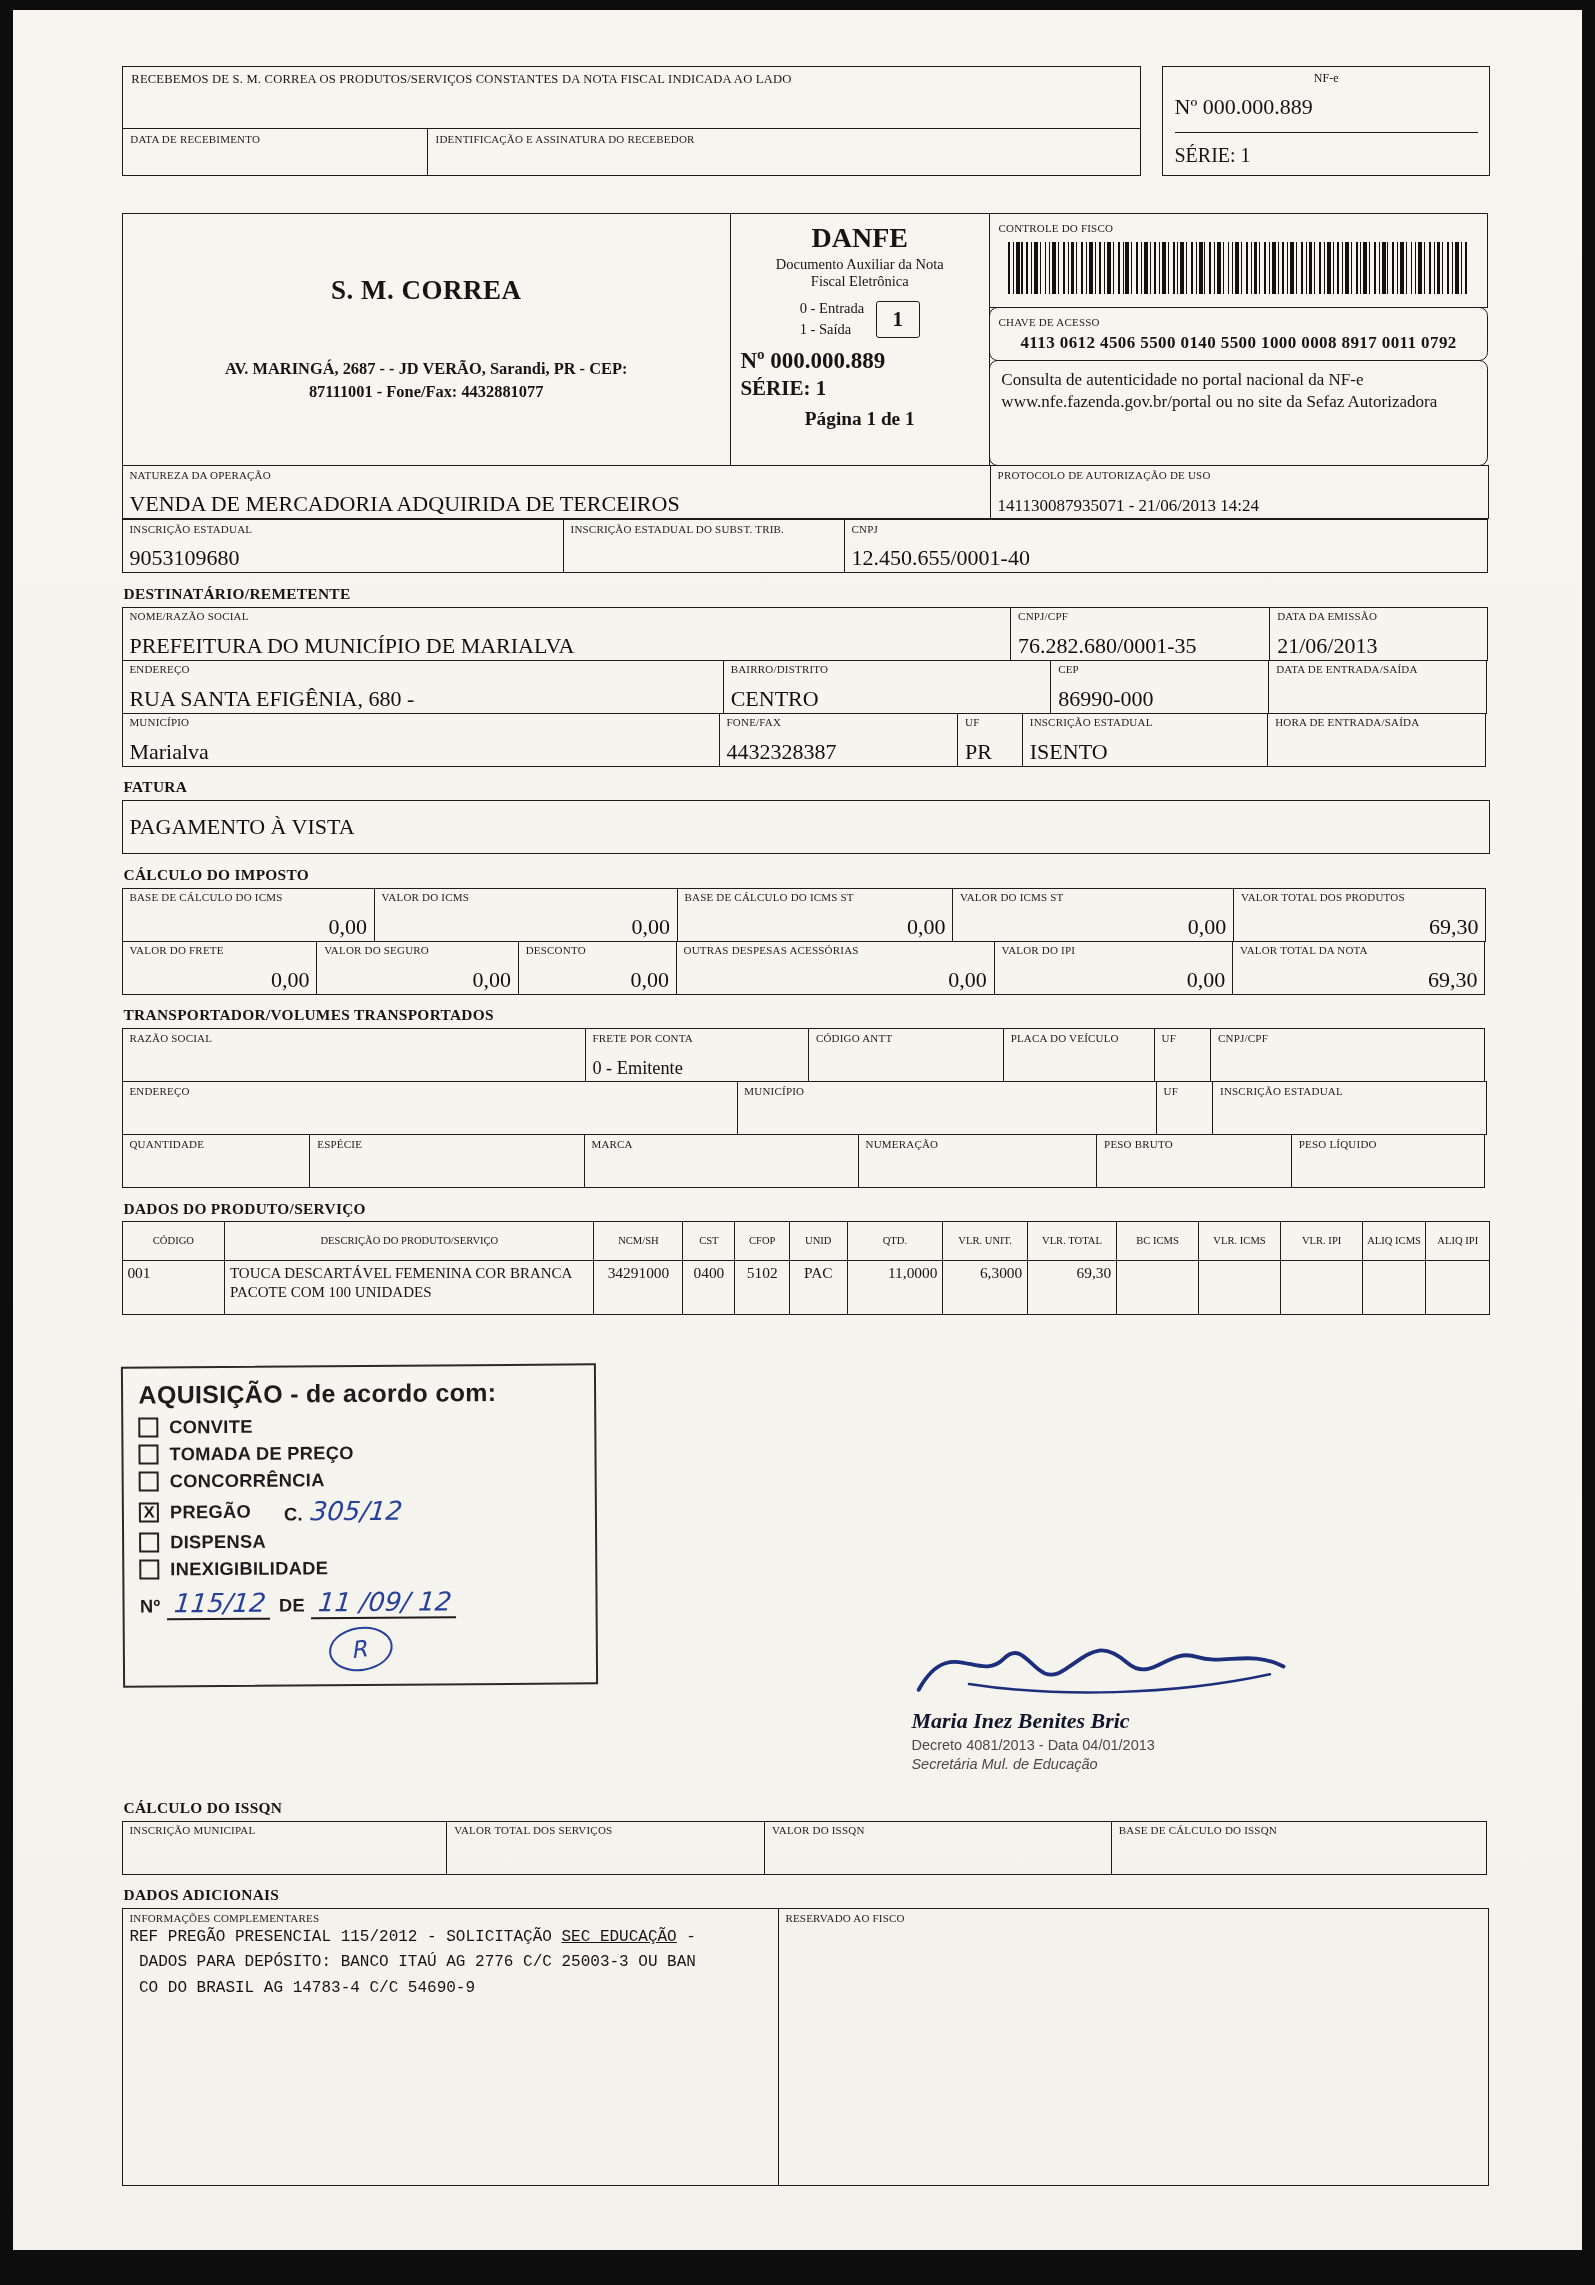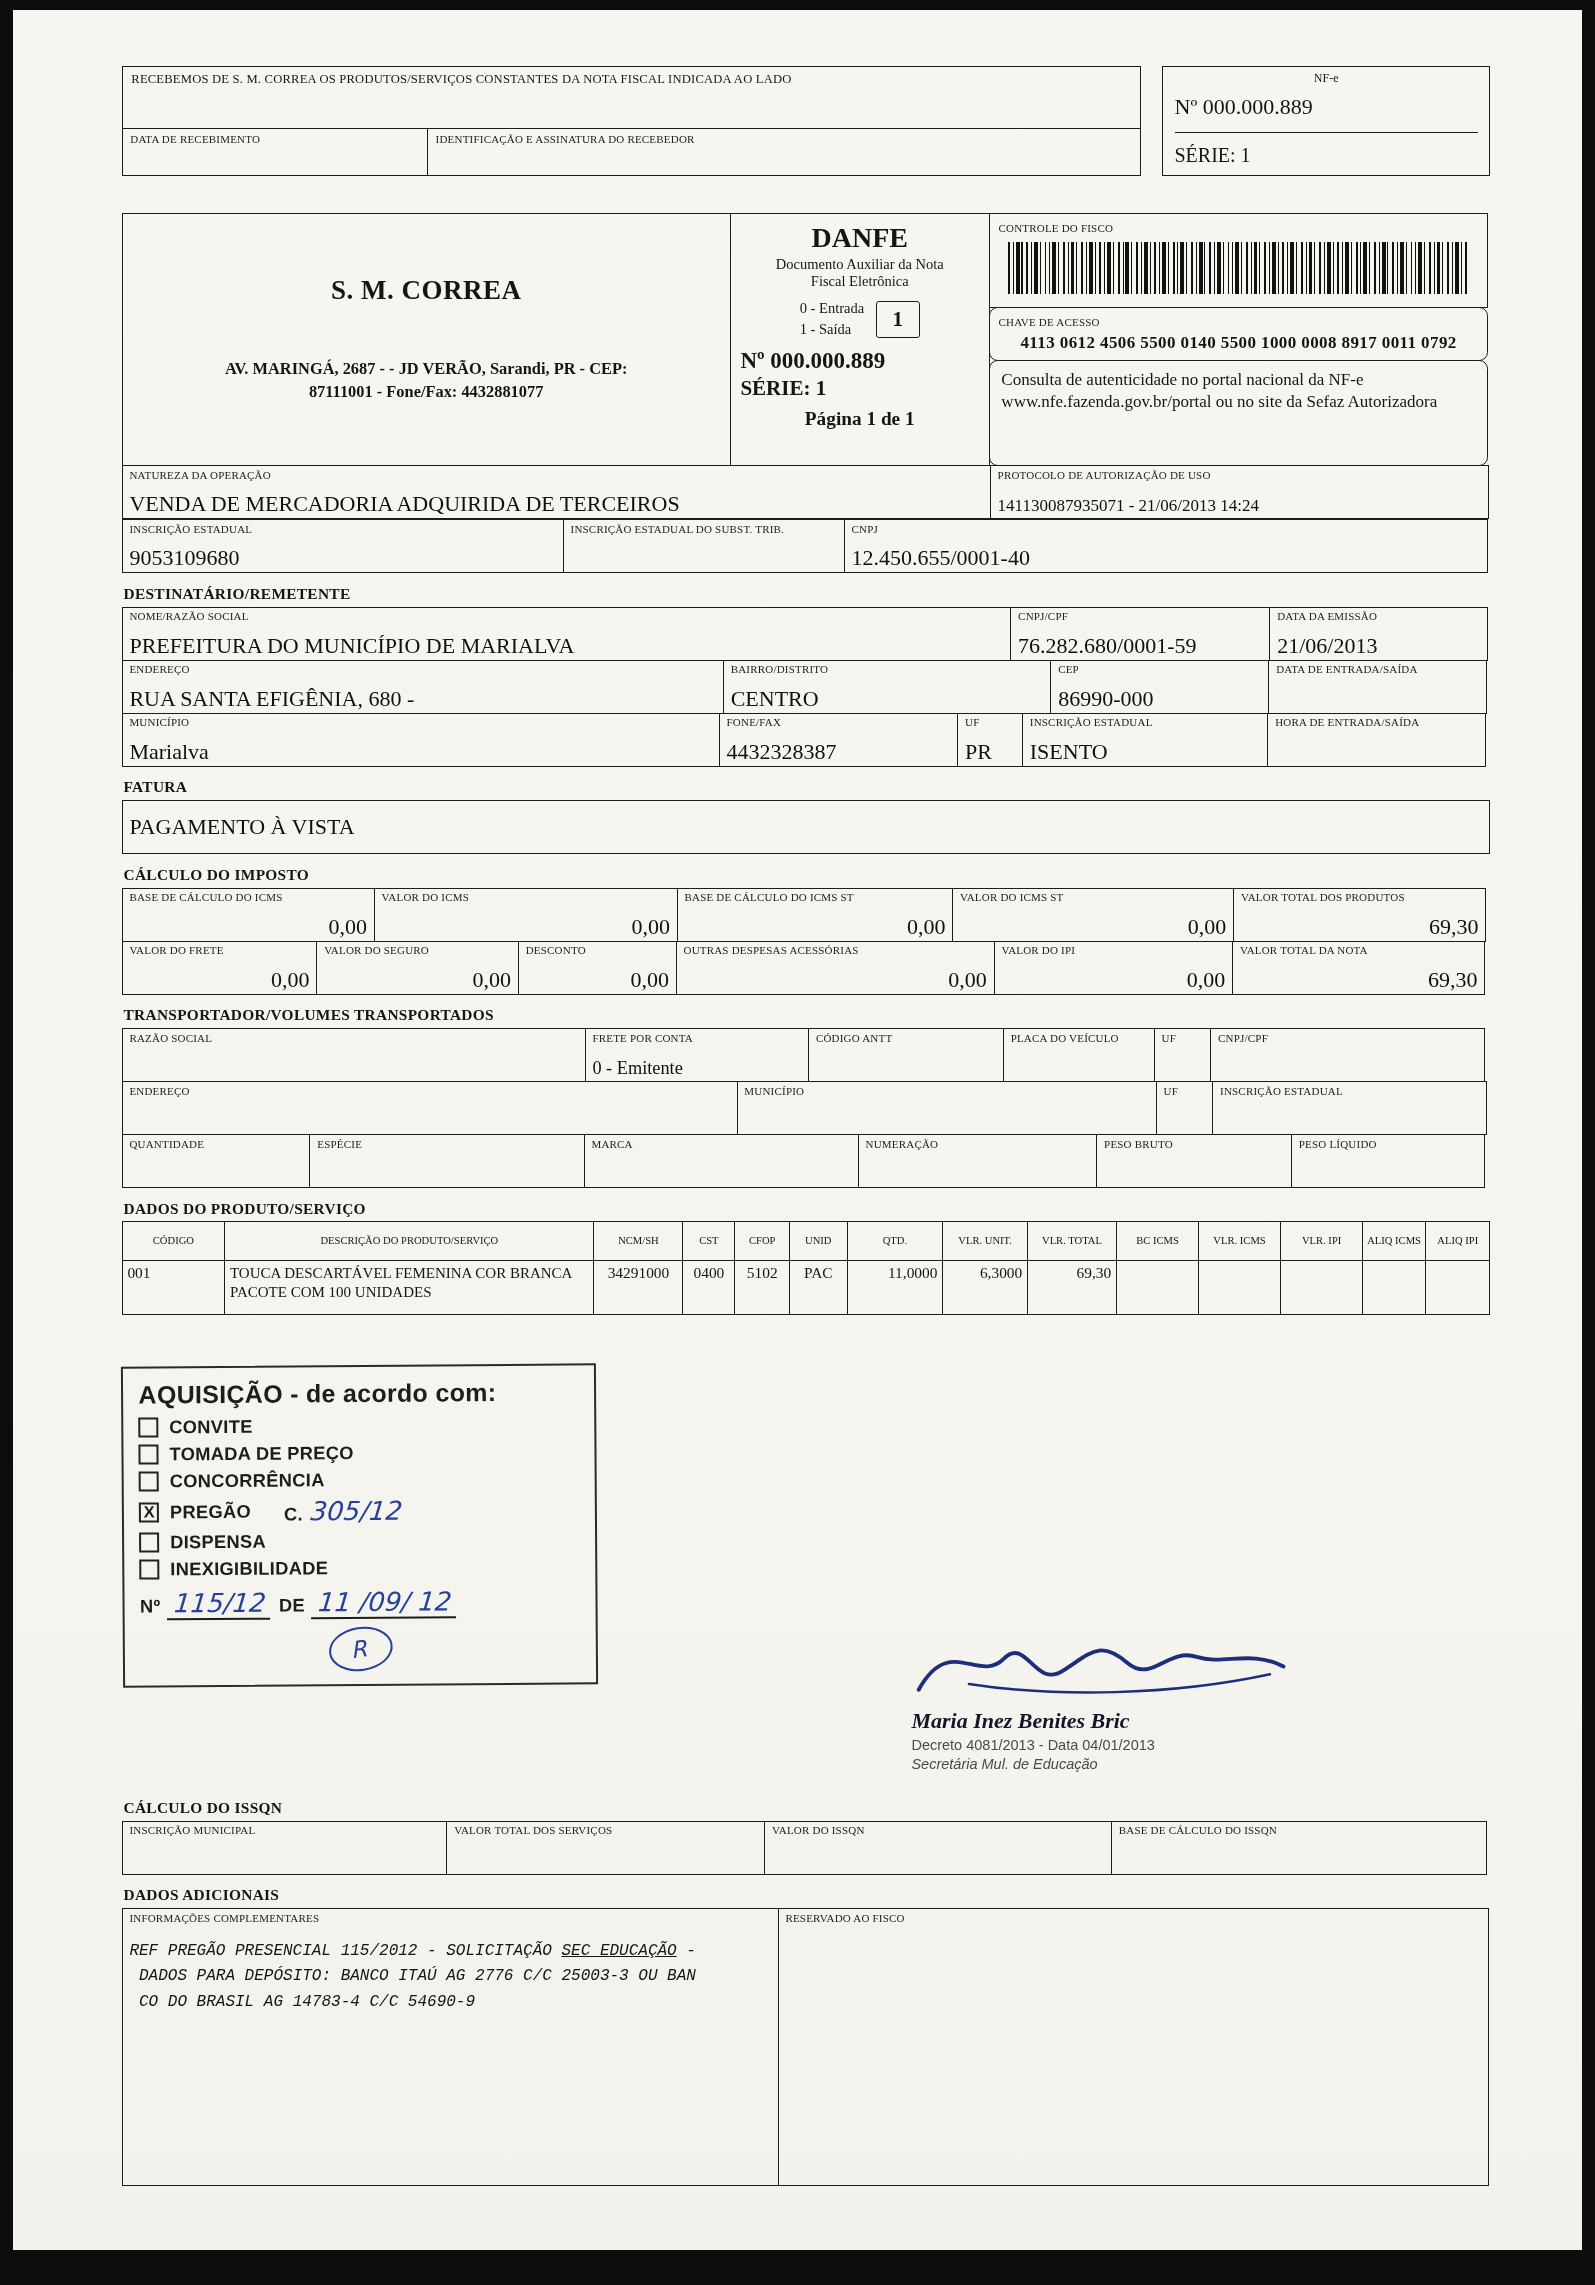--- a/index.html
+++ b/index.html
@@ -75,21 +75,21 @@
   .c-group { margin-left:33px; display:flex; align-items:baseline; gap:7.7px; }
   .stamp-line { display:flex; align-items:baseline; gap:7.7px; margin-top:7.7px; }
   .blank { border-bottom:2.4px solid #1d1d1d; min-width:97px; text-align:center; padding:0 5.8px; }
   .rub { width:64px; height:44px; border:2.4px solid #27409a; border-radius:50%; display:flex; align-items:center; justify-content:center; transform:rotate(-8deg); margin:7.7px auto 0; }
   .sig { width:415px; transform:translateY(85px);margin-left:20px; }
   .sig-name { font-weight:bold; font-style:italic; font-size:22px; color:#14142a; margin-top:-13.5px; }
   .sig-l2, .sig-l3 { font-family:"Liberation Sans", sans-serif; font-size:14.5px; color:#4a4a4a; margin-top:2.9px; }
   .sig-l3 { font-style:italic; }
 
   .sec.issqn { margin-top:112px; }
-  .mono-wrap { margin-top:14px;font-style:italic; }
+  .mono-wrap { margin-top:0; }
   .mono { font-family:"Liberation Mono", monospace; font-size:16px; line-height:1.6; white-space:pre-wrap; }
   .und { text-decoration:underline; }
 </style>
 </head>
 <body>
 
 <div class="scan">
 <div class="page">
 
   <div class="canhoto-row">
@@ -176,21 +176,21 @@
   </div>
 
   <div class="sec">DESTINATÁRIO/REMETENTE</div>
   <div class="row">
     <div class="f" style="width:65%">
       <span class="lbl">NOME/RAZÃO SOCIAL</span>
       <span class="val">PREFEITURA DO MUNICÍPIO DE MARIALVA</span>
     </div>
     <div class="f" style="width:19%">
       <span class="lbl">CNPJ/CPF</span>
-      <span class="val">76.282.680/0001-59</span>
+      <span class="val">76.282.680/0001-35</span>
     </div>
     <div class="f" style="width:16%">
       <span class="lbl">DATA DA EMISSÃO</span>
       <span class="val">21/06/2013</span>
     </div>
   </div>
   <div class="row">
     <div class="f" style="width:44%">
       <span class="lbl">ENDEREÇO</span>
       <span class="val">RUA SANTA EFIGÊNIA, 680 -</span>

